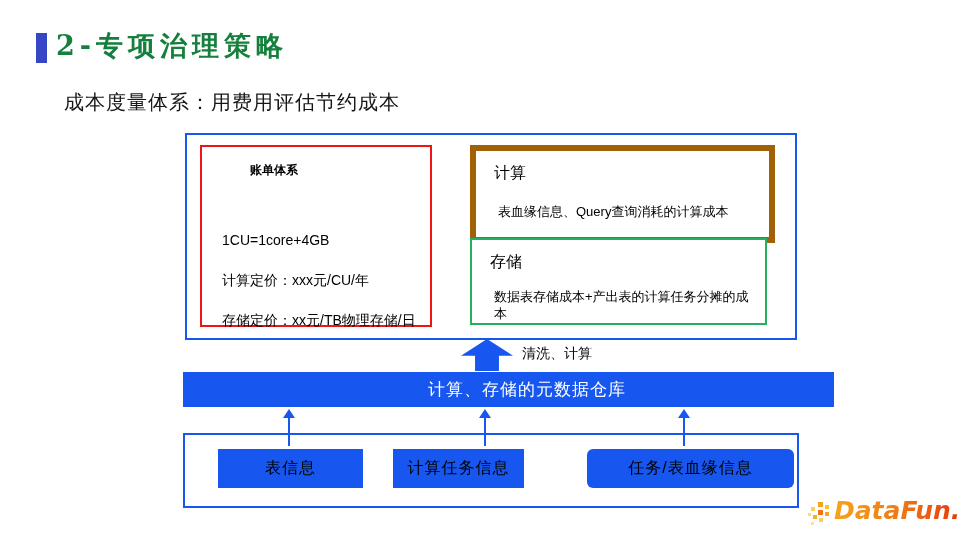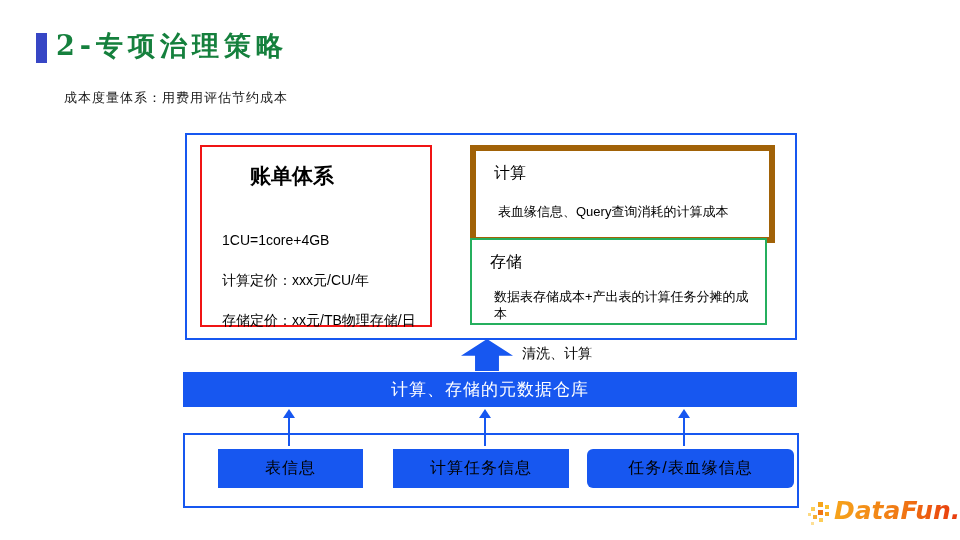--- a/index.html
+++ b/index.html
@@ -8,28 +8,28 @@
     font-family:"Liberation Sans","DejaVu Sans",sans-serif;color:#111;
   }
   .abs{position:absolute;}
 
   
   .title-accent{left:36px;top:33px;width:11px;height:30px;background:#3746c5;}
   .page-title{
     left:56px;top:28px;margin:0;font-family:"DejaVu Serif","Liberation Serif",serif;
     font-size:27px;font-weight:bold;color:#15803d;letter-spacing:5px;white-space:nowrap;
   }
-  .subtitle{left:64px;top:89px;font-size:13px;color:#161616;letter-spacing:1px;}
+  .subtitle{left:64px;top:89px;font-size:20px;color:#161616;letter-spacing:1px;}
 
   
   .outer-box{left:185px;top:133px;width:608px;height:203px;border:2px solid #1757f0;background:#fff;}
 
   
   .red-box{left:200px;top:145px;width:228px;height:178px;border:2px solid #f01414;background:#fff;}
-  .red-title{position:absolute;left:20px;top:15px;font-size:21px;font-weight:bold;color:#000;padding-left:28px;}
+  .red-title{position:absolute;left:20px;top:15px;font-size:12px;font-weight:bold;color:#000;padding-left:28px;}
   .red-line{position:absolute;left:20px;font-size:14px;color:#000;white-space:nowrap;margin-top:21px;}
   .red-line.l0{top:64px;}
   .red-line.l1{top:104px;}
   .red-line.l2{top:144px;}
 
   
   .yellow-box{left:470px;top:145px;width:293px;height:86px;border:6px solid #a16207;background:#fff;}
   
   .green-box{left:470px;top:238px;width:293px;height:83px;border:2px solid #25af5e;background:#fff;}
   .cell-title{position:absolute;left:18px;top:12px;font-size:16px;color:#000;}
@@ -40,41 +40,41 @@
   
   .big-arrow{
     left:461px;top:339px;width:52px;height:32px;background:#1757f0;
     clip-path:polygon(50% 0,100% 52%,73% 52%,73% 100%,27% 100%,27% 52%,0 52%);
   }
   .arrow-label{left:522px;top:345px;font-size:14px;color:#000;}
 
   
   .warehouse-bar{
     left:183px;top:372px;width:614px;height:35px;background:#1757f0;color:#fff;
-    font-size:17px;display:flex;align-items:center;justify-content:center;letter-spacing:1px;
+    font-size:17px;display:flex;align-items:center;justify-content:center;letter-spacing:1px;padding-left:37px;
   }
 
   
   .thin-arrow{top:411px;width:2px;height:35px;background:#1757f0;z-index:3;}
   .thin-arrow::before{
     content:"";position:absolute;left:-5px;top:-2px;width:0;height:0;
     border-left:6px solid transparent;border-right:6px solid transparent;border-bottom:9px solid #1757f0;
   }
   .thin-arrow.a0{left:288px;}
   .thin-arrow.a1{left:484px;}
   .thin-arrow.a2{left:683px;}
 
   
   .bottom-box{left:183px;top:433px;width:612px;height:71px;border:2px solid #1757f0;background:#fff;}
   .source-btn{
     top:449px;height:39px;background:#1757f0;color:#000000;font-size:16px;z-index:2;
     display:flex;align-items:center;justify-content:center;letter-spacing:1px;
   }
   .source-btn.s0{left:218px;width:145px;}
-  .source-btn.s1{left:393px;width:176px;}
+  .source-btn.s1{left:393px;width:131px;}
   .source-btn.s2{left:587px;width:207px;border-radius:6px;}
 
   
   .logo{left:808px;top:494px;width:140px;height:40px;}
   .logo-dots{position:absolute;left:0;top:8px;width:26px;height:26px;}
   .logo-dots span{position:absolute;display:block;}
   .logo-text{
     position:absolute;left:26px;top:2px;font-size:25px;font-weight:bold;font-style:italic;
     font-family:"DejaVu Sans","Liberation Sans",sans-serif;
     background:linear-gradient(90deg,#f6a41b 0%,#f07613 55%,#e8380d 100%);

